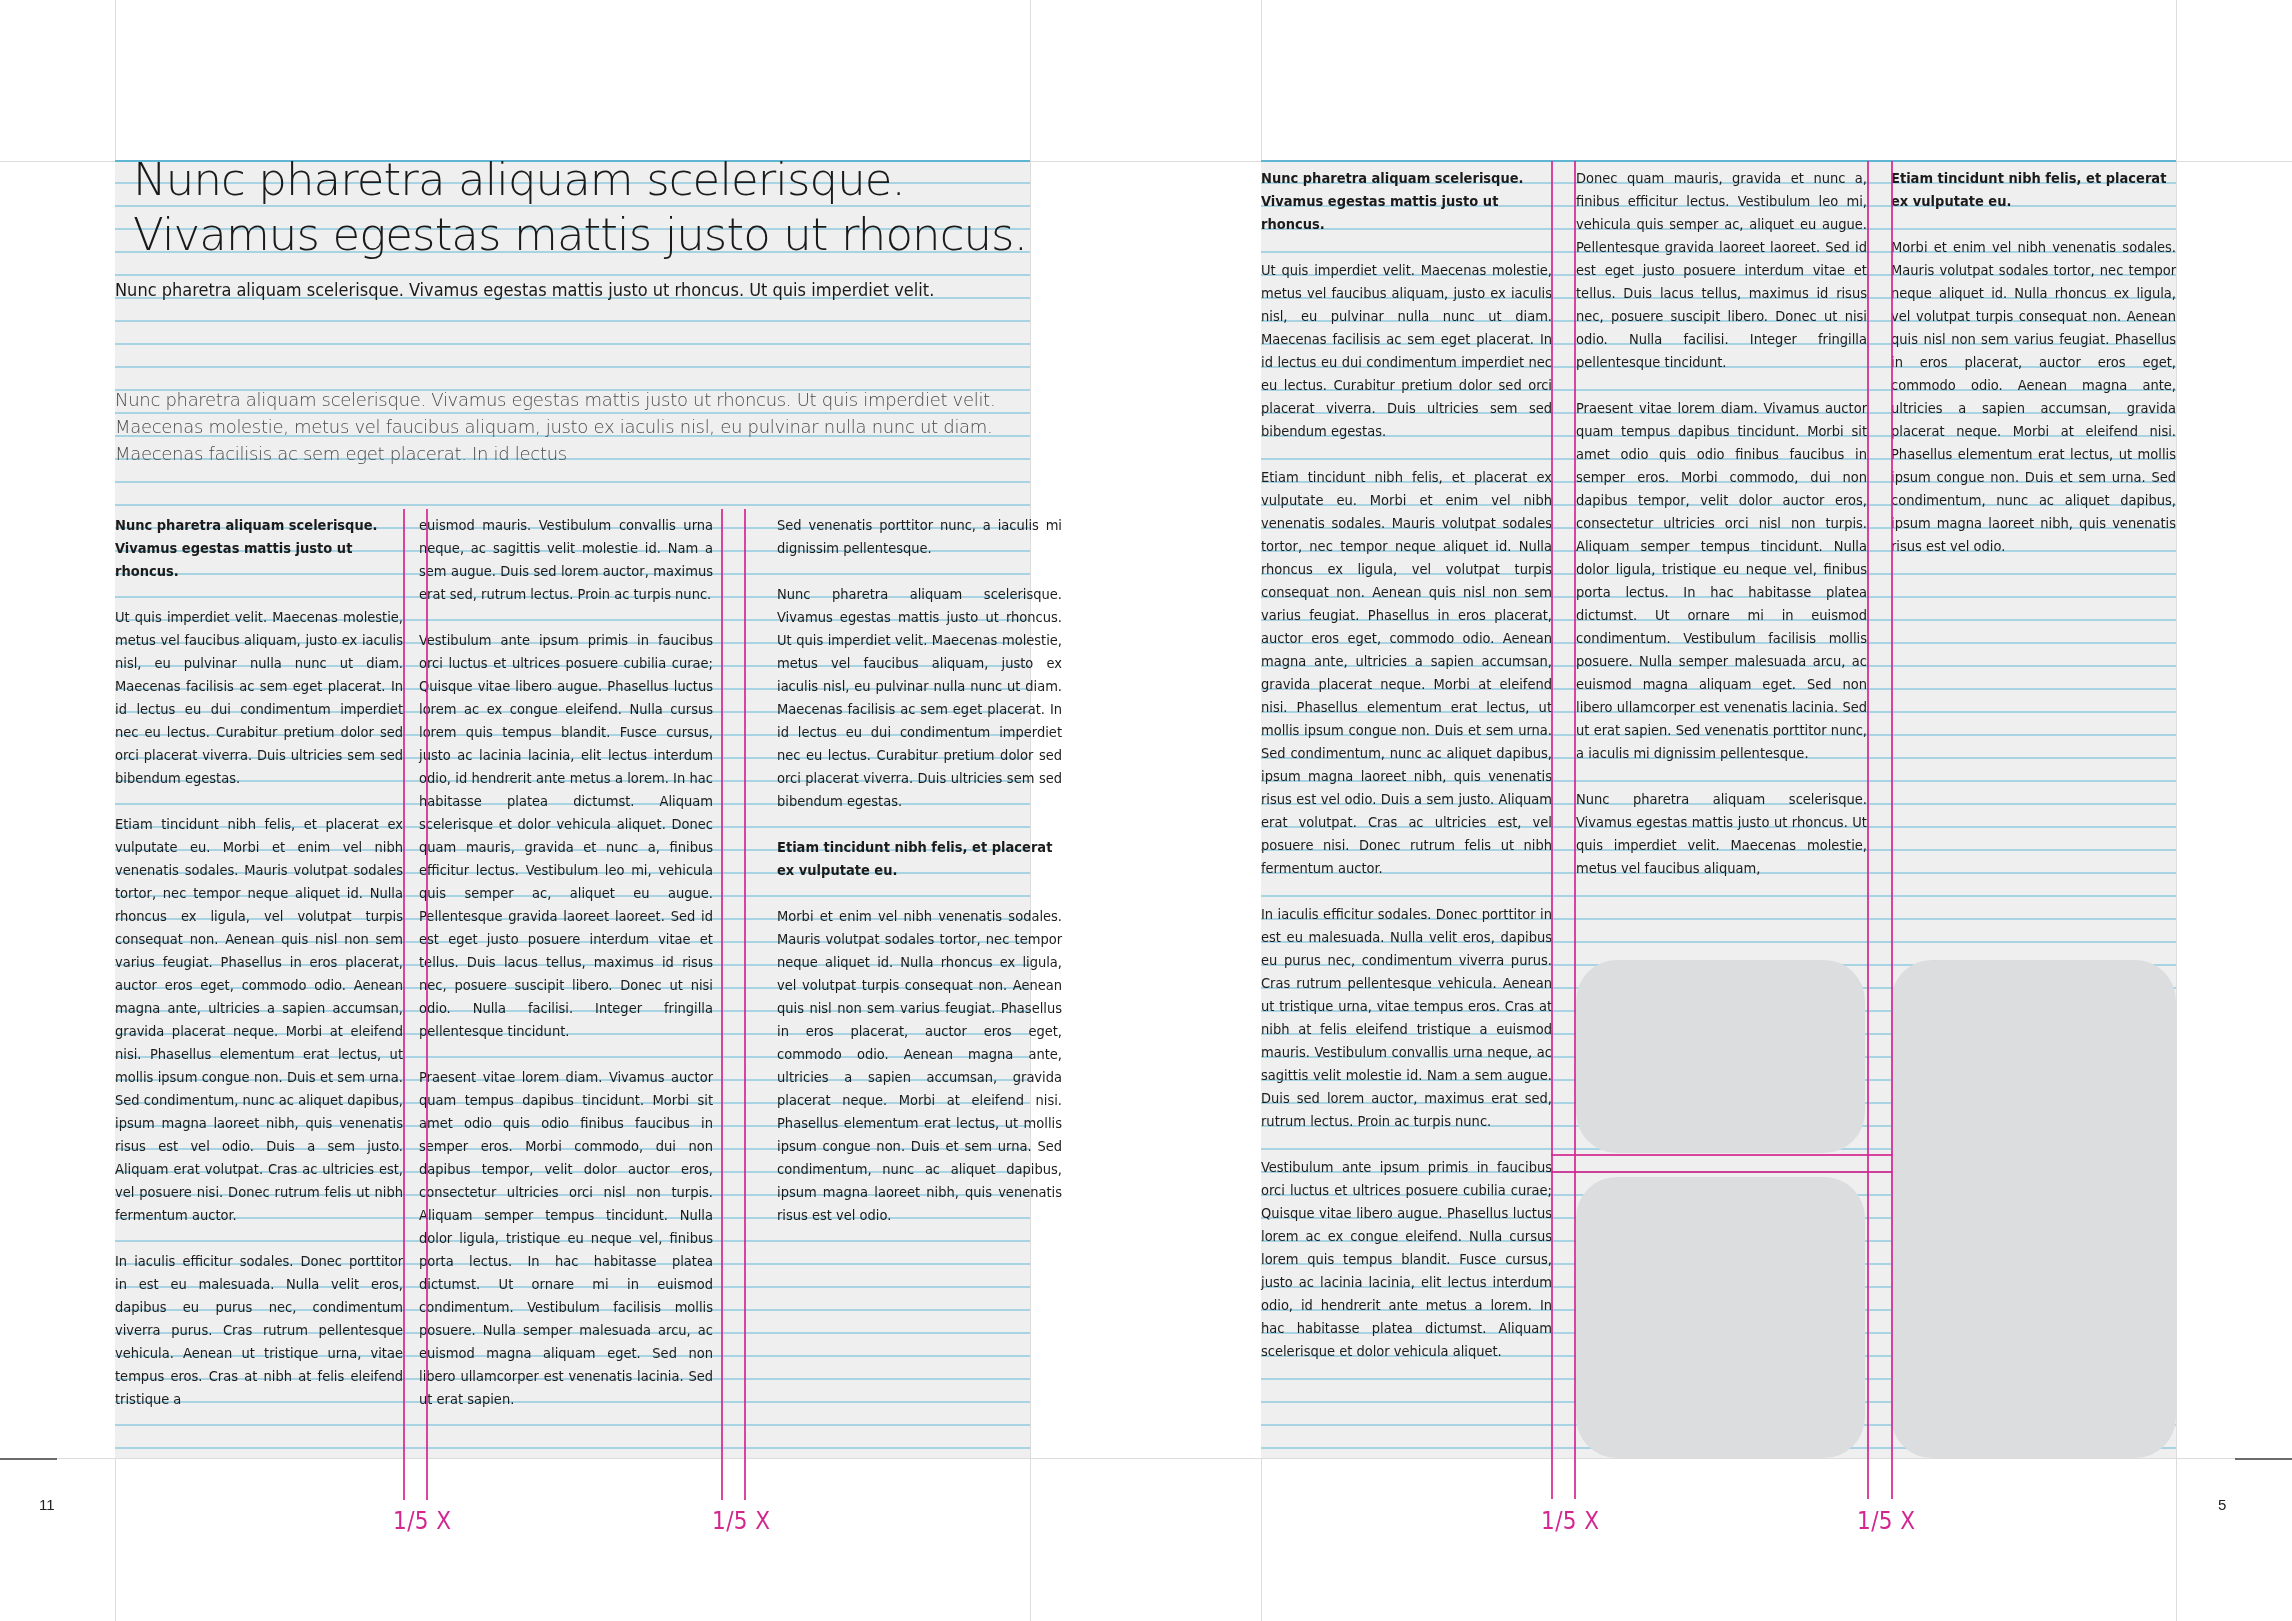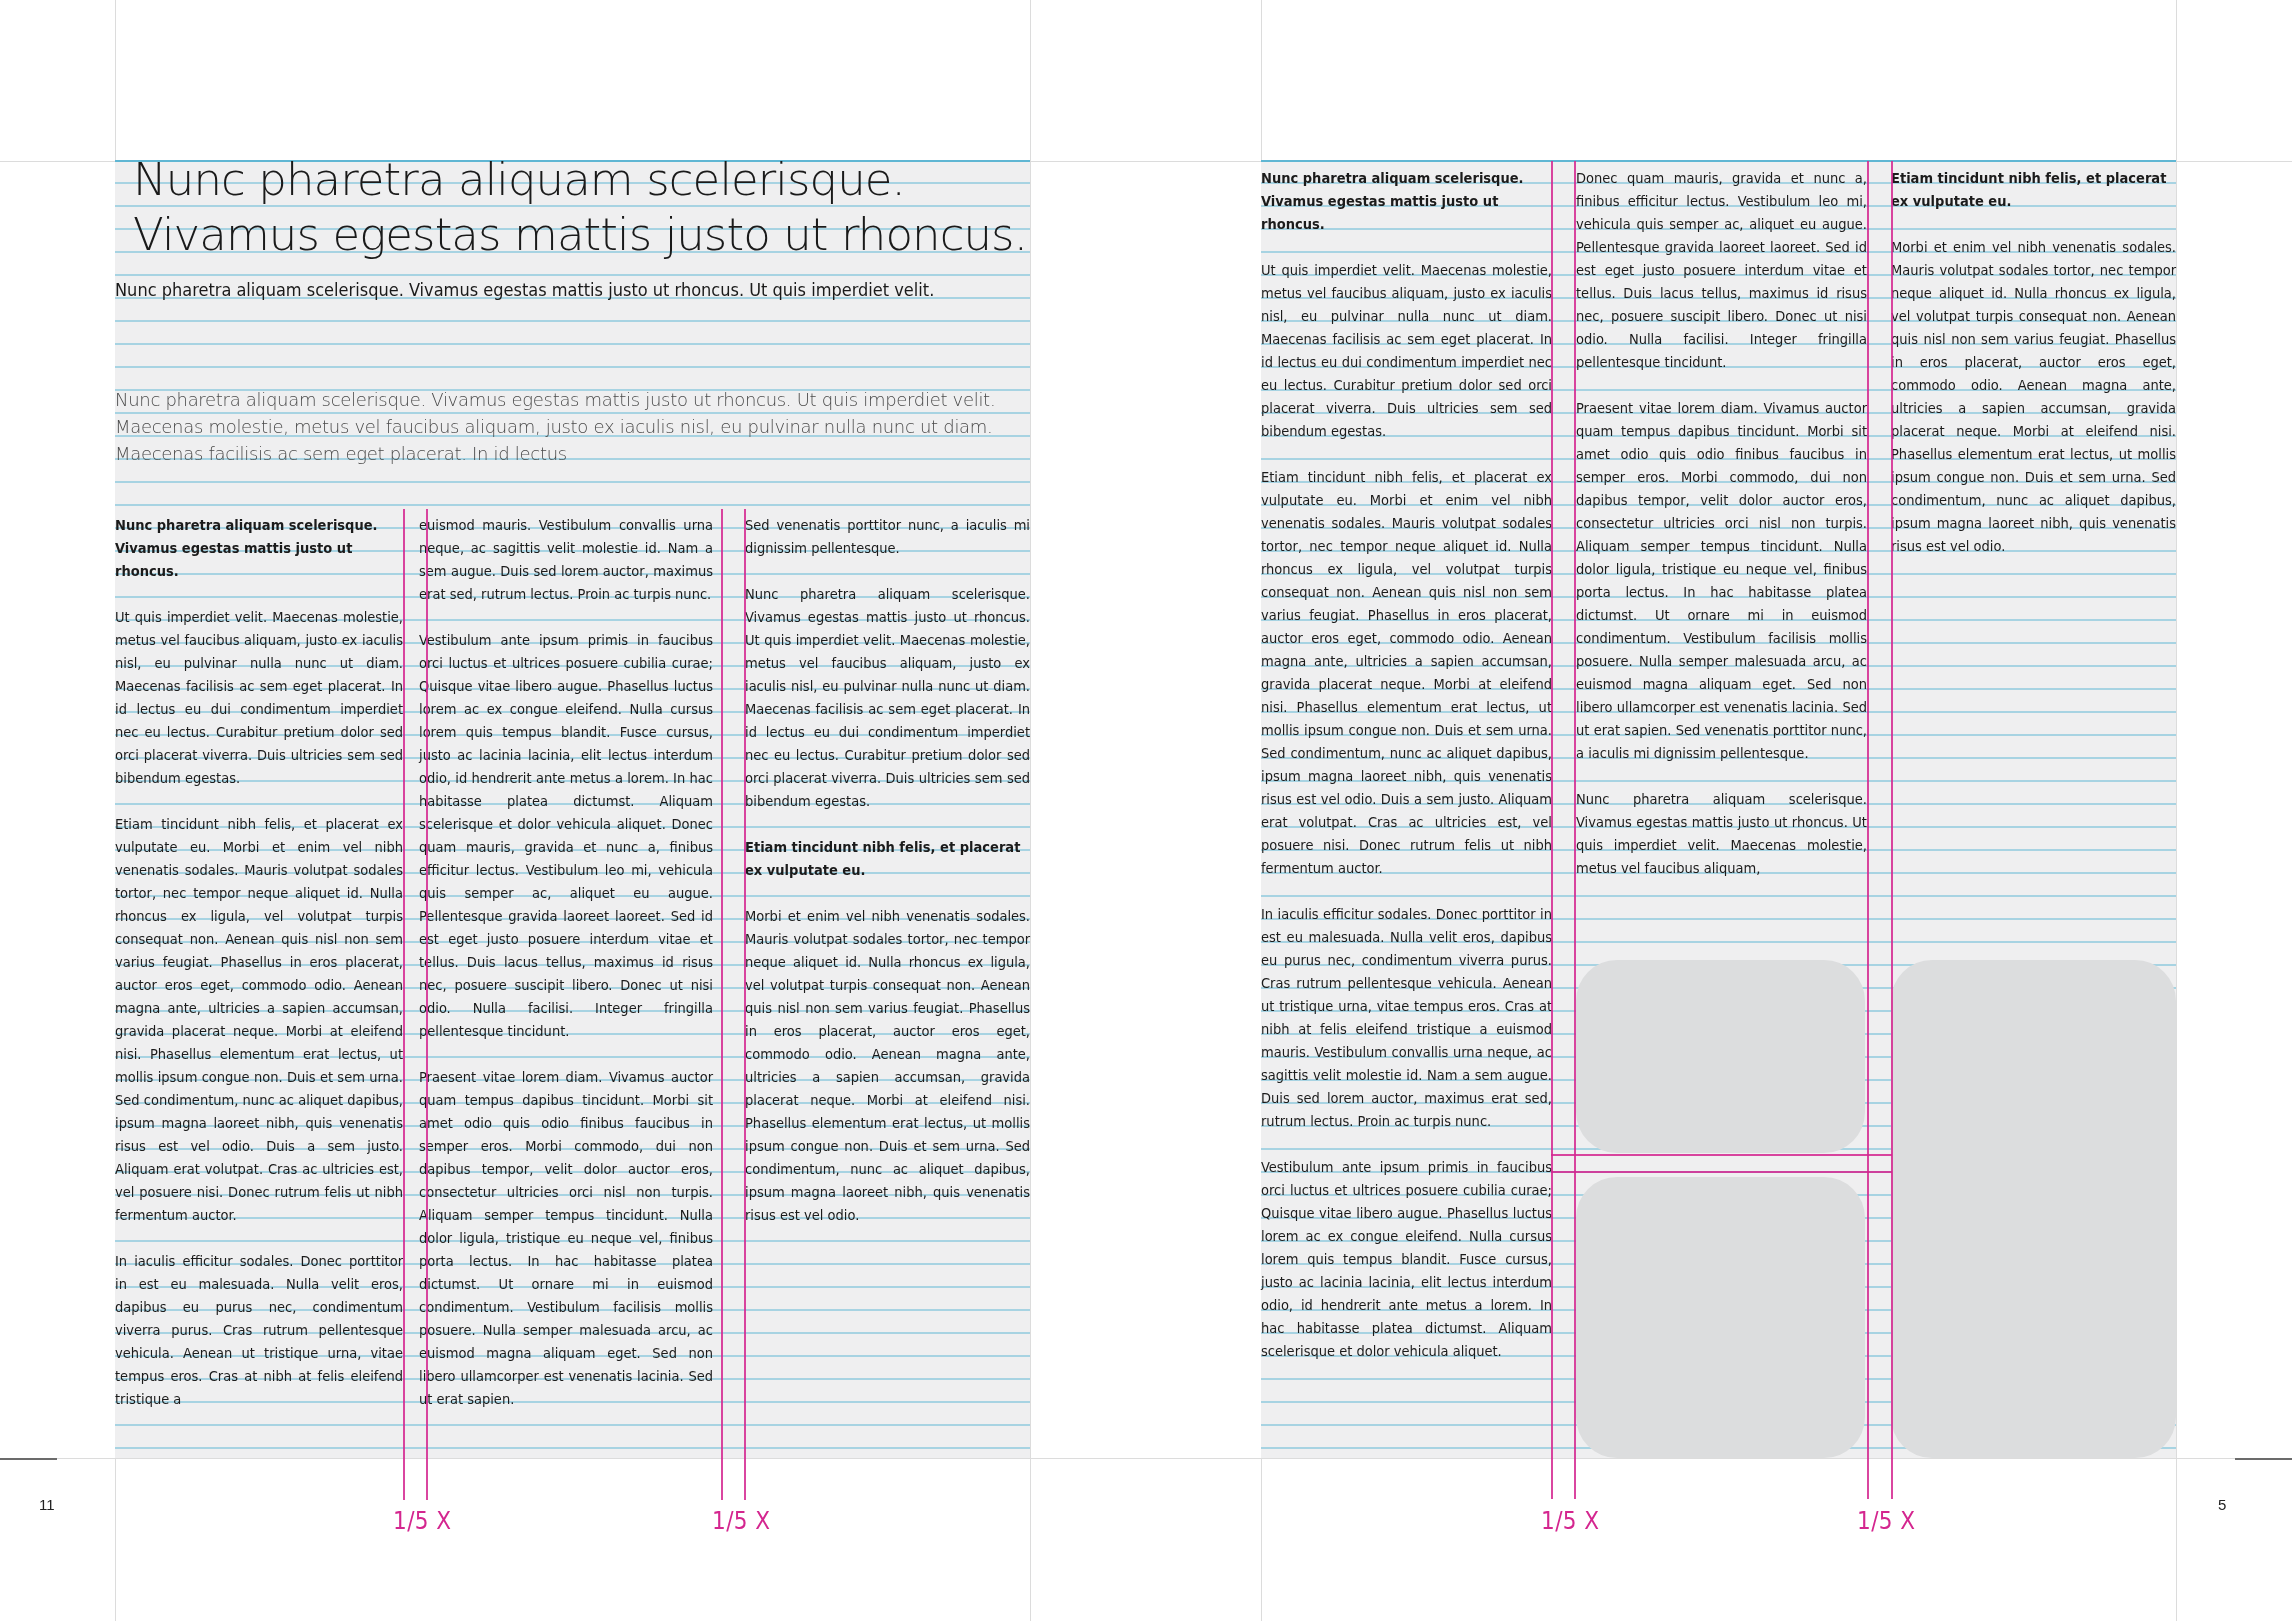--- a/index.html
+++ b/index.html
@@ -48,21 +48,21 @@
     <p class="head">Nunc pharetra aliquam scelerisque. Vivamus egestas mattis justo ut rhoncus.</p>
     <p>Ut quis imperdiet velit. Maecenas molestie, metus vel faucibus aliquam, justo ex iaculis nisl, eu pulvinar nulla nunc ut diam. Maecenas facilisis ac sem eget placerat. In id lectus eu dui condimentum imperdiet nec eu lectus. Curabitur pretium dolor sed orci placerat viverra. Duis ultricies sem sed bibendum egestas.</p>
     <p>Etiam tincidunt nibh felis, et placerat ex vulputate eu. Morbi et enim vel nibh venenatis sodales. Mauris volutpat sodales tortor, nec tempor neque aliquet id. Nulla rhoncus ex ligula, vel volutpat turpis consequat non. Aenean quis nisl non sem varius feugiat. Phasellus in eros placerat, auctor eros eget, commodo odio. Aenean magna ante, ultricies a sapien accumsan, gravida placerat neque. Morbi at eleifend nisi. Phasellus elementum erat lectus, ut mollis ipsum congue non. Duis et sem urna. Sed condimentum, nunc ac aliquet dapibus, ipsum magna laoreet nibh, quis venenatis risus est vel odio. Duis a sem justo. Aliquam erat volutpat. Cras ac ultricies est, vel posuere nisi. Donec rutrum felis ut nibh fermentum auctor.</p>
     <p>In iaculis efficitur sodales. Donec porttitor in est eu malesuada. Nulla velit eros, dapibus eu purus nec, condimentum viverra purus. Cras rutrum pellentesque vehicula. Aenean ut tristique urna, vitae tempus eros. Cras at nibh at felis eleifend tristique a</p>
   </div>
   <div class="col" style="left:419px;top:514px;width:294px;height:940px;">
     <p>euismod mauris. Vestibulum convallis urna neque, ac sagittis velit molestie id. Nam a sem augue. Duis sed lorem auctor, maximus erat sed, rutrum lectus. Proin ac turpis nunc.</p>
     <p>Vestibulum ante ipsum primis in faucibus orci luctus et ultrices posuere cubilia curae; Quisque vitae libero augue. Phasellus luctus lorem ac ex congue eleifend. Nulla cursus lorem quis tempus blandit. Fusce cursus, justo ac lacinia lacinia, elit lectus interdum odio, id hendrerit ante metus a lorem. In hac habitasse platea dictumst. Aliquam scelerisque et dolor vehicula aliquet. Donec quam mauris, gravida et nunc a, finibus efficitur lectus. Vestibulum leo mi, vehicula quis semper ac, aliquet eu augue. Pellentesque gravida laoreet laoreet. Sed id est eget justo posuere interdum vitae et tellus. Duis lacus tellus, maximus id risus nec, posuere suscipit libero. Donec ut nisi odio. Nulla facilisi. Integer fringilla pellentesque tincidunt.</p>
     <p>Praesent vitae lorem diam. Vivamus auctor quam tempus dapibus tincidunt. Morbi sit amet odio quis odio finibus faucibus in semper eros. Morbi commodo, dui non dapibus tempor, velit dolor auctor eros, consectetur ultricies orci nisl non turpis. Aliquam semper tempus tincidunt. Nulla dolor ligula, tristique eu neque vel, finibus porta lectus. In hac habitasse platea dictumst. Ut ornare mi in euismod condimentum. Vestibulum facilisis mollis posuere. Nulla semper malesuada arcu, ac euismod magna aliquam eget. Sed non libero ullamcorper est venenatis lacinia. Sed ut erat sapien.</p>
   </div>
-  <div class="col" style="left:745px;top:514px;width:285px;height:940px;">
+  <div class="col" style="left:777px;top:514px;width:285px;height:940px;">
     <p>Sed venenatis porttitor nunc, a iaculis mi dignissim pellentesque.</p>
     <p>Nunc pharetra aliquam scelerisque. Vivamus egestas mattis justo ut rhoncus. Ut quis imperdiet velit. Maecenas molestie, metus vel faucibus aliquam, justo ex iaculis nisl, eu pulvinar nulla nunc ut diam. Maecenas facilisis ac sem eget placerat. In id lectus eu dui condimentum imperdiet nec eu lectus. Curabitur pretium dolor sed orci placerat viverra. Duis ultricies sem sed bibendum egestas.</p>
     <p class="head">Etiam tincidunt nibh felis, et placerat ex vulputate eu.</p>
     <p>Morbi et enim vel nibh venenatis sodales. Mauris volutpat sodales tortor, nec tempor neque aliquet id. Nulla rhoncus ex ligula, vel volutpat turpis consequat non. Aenean quis nisl non sem varius feugiat. Phasellus in eros placerat, auctor eros eget, commodo odio. Aenean magna ante, ultricies a sapien accumsan, gravida placerat neque. Morbi at eleifend nisi. Phasellus elementum erat lectus, ut mollis ipsum congue non. Duis et sem urna. Sed condimentum, nunc ac aliquet dapibus, ipsum magna laoreet nibh, quis venenatis risus est vel odio.</p>
   </div>
 
   <div class="guide" style="left:403px;top:509px;height:991px;"></div>
   <div class="guide" style="left:426px;top:509px;height:991px;"></div>
   <div class="guide" style="left:721px;top:509px;height:991px;"></div>
   <div class="guide" style="left:744px;top:509px;height:991px;"></div>

